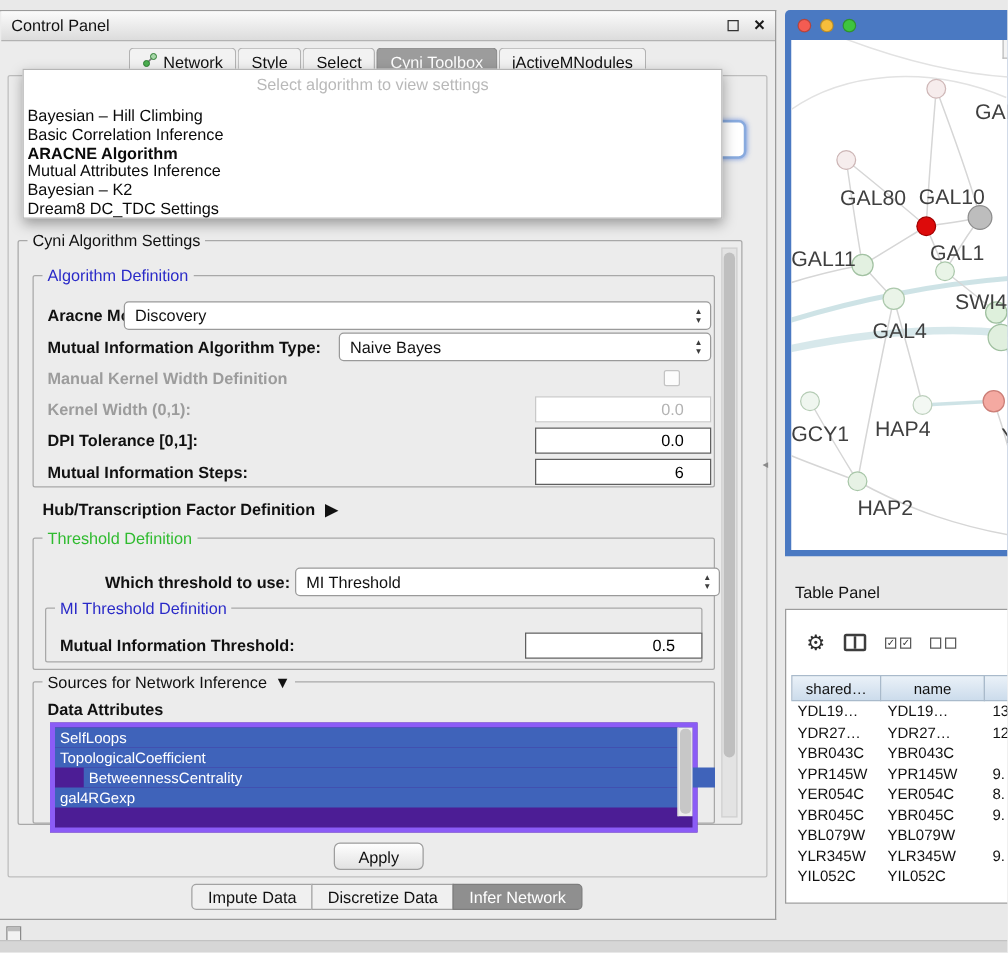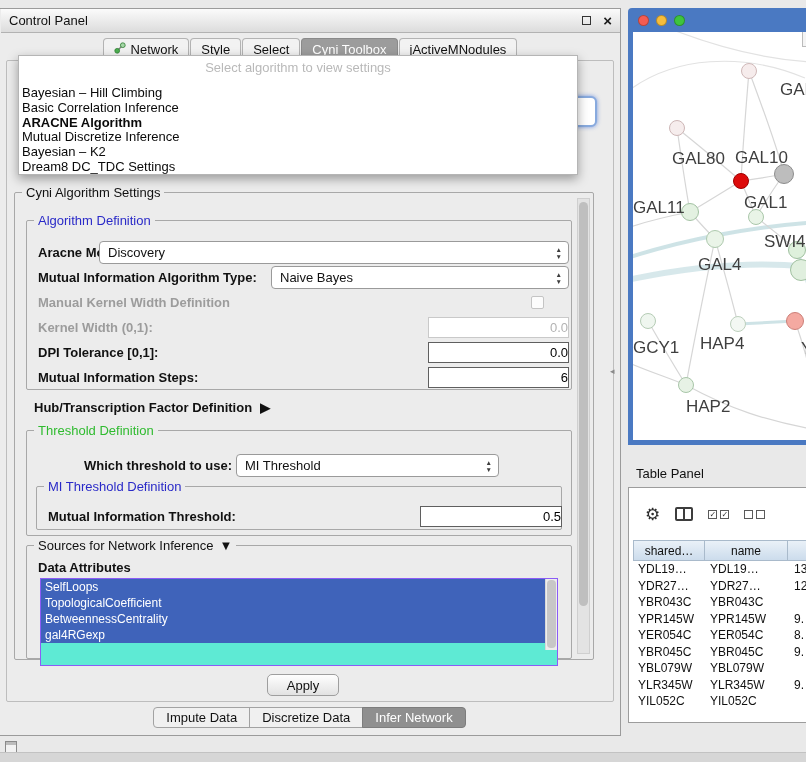--- a/index.html
+++ b/index.html
@@ -26,26 +26,26 @@
 
   
   .fs{position:absolute;border:1px solid #a8a8a8;border-radius:2px}
   .fs>.lg{position:absolute;top:-8px;left:7px;background:#ececec;padding:0 4px;white-space:nowrap;display:flex;align-items:center;gap:6px}
   .lg.blue{color:#2a2ac8}
   .lg.green{color:#2fbb2f}
   .blbl{position:absolute;font-weight:bold;white-space:nowrap}
   .blbl.dis{color:#9c9c9c}
   .combo{position:absolute;height:23px;background:#fff;border:1px solid #9a9a9a;border-radius:4px;display:flex;align-items:center;padding:0 24px 0 8px}
   .combo .arr{position:absolute;right:6px;top:4px;display:flex;flex-direction:column;align-items:center;font-size:6.5px;line-height:7px;color:#3c3c3c}
-  .inp{position:absolute;height:21px;background:#fff;border:1px solid #5f5f5f;font-size:13px;font-family:"Liberation Sans",sans-serif;text-align:right;padding:0 0;color:#000}
+  .inp{position:absolute;height:21px;background:#fff;border:1px solid #5f5f5f;font-size:13px;font-family:"Liberation Sans",sans-serif;text-align:right;padding:0 21px;color:#000}
   .inp.dis{border-color:#c9c9c9;color:#b3b3b3}
   .chk{position:absolute;width:13px;height:13px;background:#fcfcfc;border:1px solid #c4c4c4;border-radius:2px}
   .hub{position:absolute;font-weight:bold;display:flex;align-items:center;gap:8px}
 
-  .attr-list{position:absolute;left:40px;top:578px;width:518px;height:88px;background:#5eead4;border:1px solid #8b5cf6}
+  .attr-list{position:absolute;left:40px;top:578px;width:518px;height:88px;background:#4c1d95;border:4px solid #8b5cf6}
   .attr-item{height:16px;line-height:16px;padding-left:4px;font-size:12px;color:#fff;width:505px;white-space:nowrap}
   .attr-scroll{position:absolute;right:0;top:0;width:12px;height:71px;background:#ededed;border-left:1px solid #d8d8d8}
   .attr-scroll .th2{position:absolute;left:1px;top:1px;width:9px;height:68px;background:#c7c7c7;border-radius:4px}
 
   .sb{position:absolute;left:577px;top:198px;width:13px;height:456px;background:#e3e3e3;border:1px solid #cfcfcf}
   .sb .th2{position:absolute;left:1px;top:3px;width:9px;height:404px;background:#bfbfbf;border-radius:5px}
 
   .apply{position:absolute;left:267px;top:674px;width:72px;height:22px;border:1px solid #9e9e9e;border-radius:5px;background:linear-gradient(#fefefe,#e2e2e2);display:flex;align-items:center;justify-content:center}
   .btabs{position:absolute;left:0;top:707px;width:620px;display:flex;justify-content:center}
   .btab{height:21px;display:flex;align-items:center;padding:0 12px;border:1px solid #a2a2a2;background:#f0f0f0;margin-left:-1px;white-space:nowrap}
@@ -123,21 +123,21 @@
   <div class="content-frame"></div>
 
   <div class="combo-sliver"></div>
 
   <div class="popup">
     <div class="ph">Select algorithm to view settings</div>
     <div id="algo-options">
         <div class="opt">Bayesian – Hill Climbing</div>
         <div class="opt">Basic Correlation Inference</div>
         <div class="opt sel">ARACNE Algorithm</div>
-        <div class="opt">Mutual Discretize Inference</div>
+        <div class="opt">Mutual Attributes Inference</div>
         <div class="opt">Bayesian – K2</div>
         <div class="opt">Dream8 DC_TDC Settings</div>
       </div>
   </div>
 
   <div class="fs" style="left:14px;top:192px;width:580px;height:468px">
     <span class="lg">Cyni Algorithm Settings</span>
   </div>
 
   <div class="fs" style="left:26px;top:220px;width:546px;height:170px">
@@ -177,21 +177,21 @@
   <div class="hub" style="left:34px;top:400px">
     <span>Hub/Transcription Factor Definition</span>
     <span>▶</span>
   </div>
 
   <div class="fs" style="left:26px;top:430px;width:546px;height:106px">
     <span class="lg green">Threshold Definition</span>
   </div>
 
   <div class="blbl" style="left:84px;top:458px">Which threshold to use:</div>
-  <div class="combo" style="left:236px;top:454px;width:263px">
+  <div class="combo" style="left:236px;top:454px;width:340px">
     <span>MI Threshold</span>
     <span class="arr">
       <span>▲</span>
       <span>▼</span>
     </span>
   </div>
 
   <div class="fs" style="left:36px;top:486px;width:526px;height:44px">
     <span class="lg blue">MI Threshold Definition</span>
   </div>
@@ -203,21 +203,21 @@
       <span>Sources for Network Inference</span>
       <span>▼</span>
     </span>
   </div>
   <div class="blbl" style="left:38px;top:560px">Data Attributes</div>
 
   <div class="attr-list">
     <div id="attr-items">
         <div class="attr-item" style="background: rgb(63, 99, 186);">SelfLoops</div>
         <div class="attr-item" style="background: rgb(63, 99, 186);">TopologicalCoefficient</div>
-        <div class="attr-item" style="background: rgb(63, 99, 186);">BetweennessCentrality</div>
+        <div class="attr-item" style="background: rgb(63, 99, 186); margin-left: 23px;">BetweennessCentrality</div>
         <div class="attr-item" style="background: rgb(63, 99, 186);">gal4RGexp</div>
       </div>
     <div class="attr-scroll">
         <div class="th2"></div>
       </div>
   </div>
 
   <div class="sb">
       <div class="th2"></div>
     </div>

